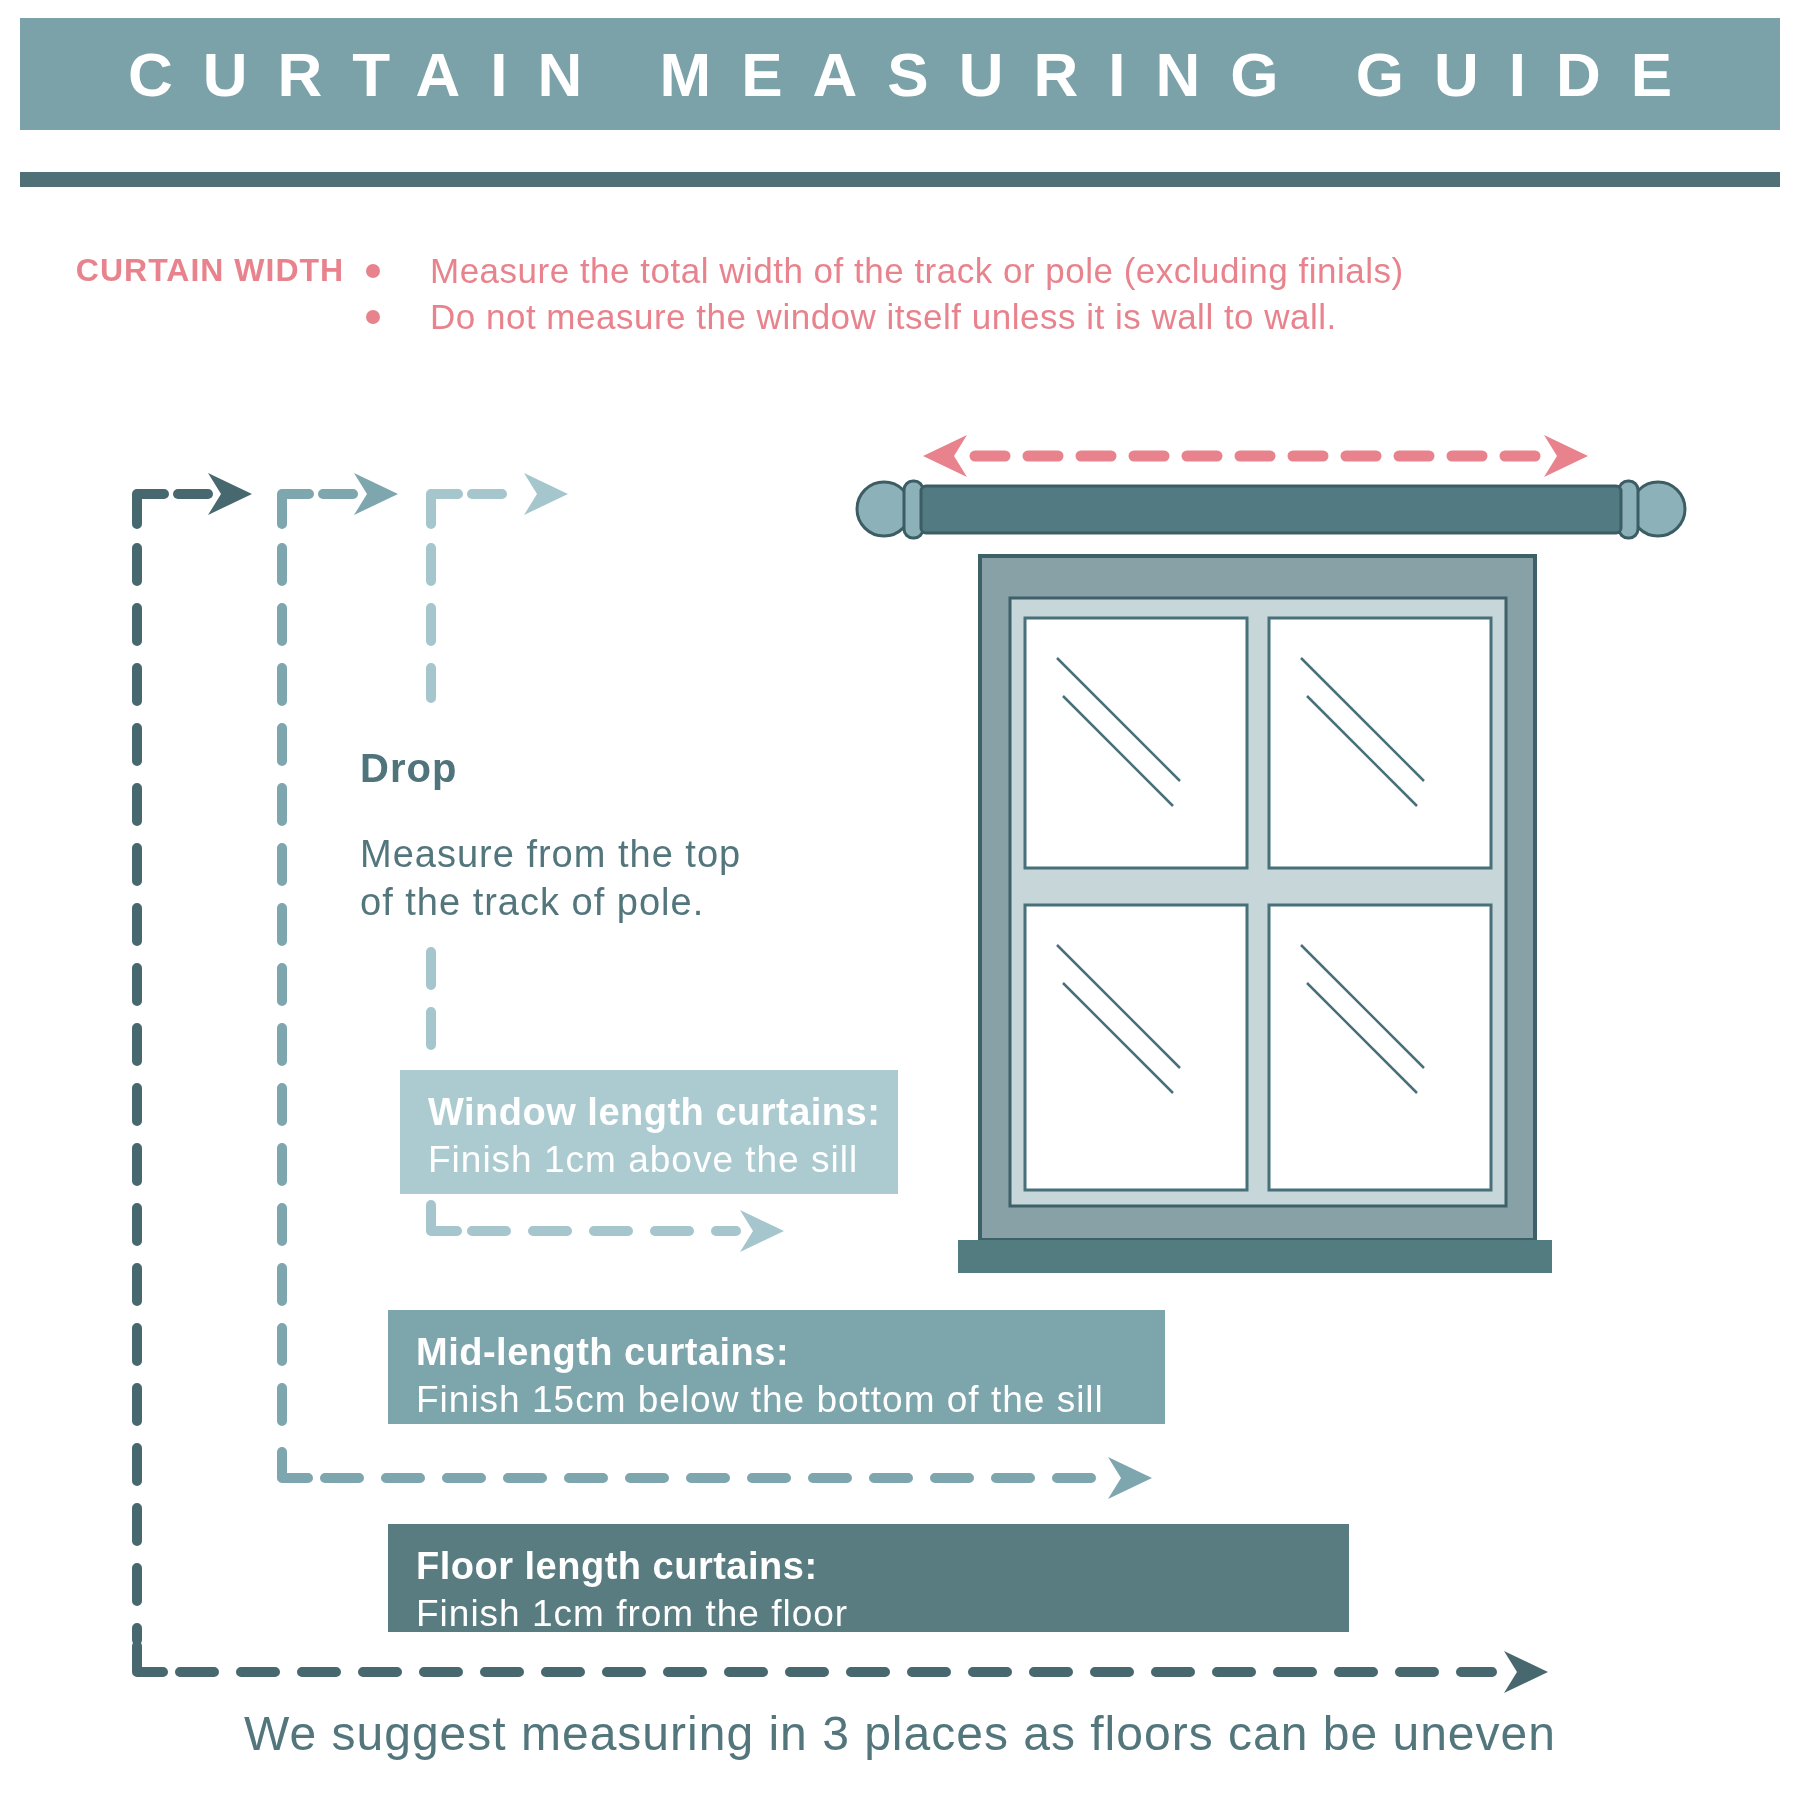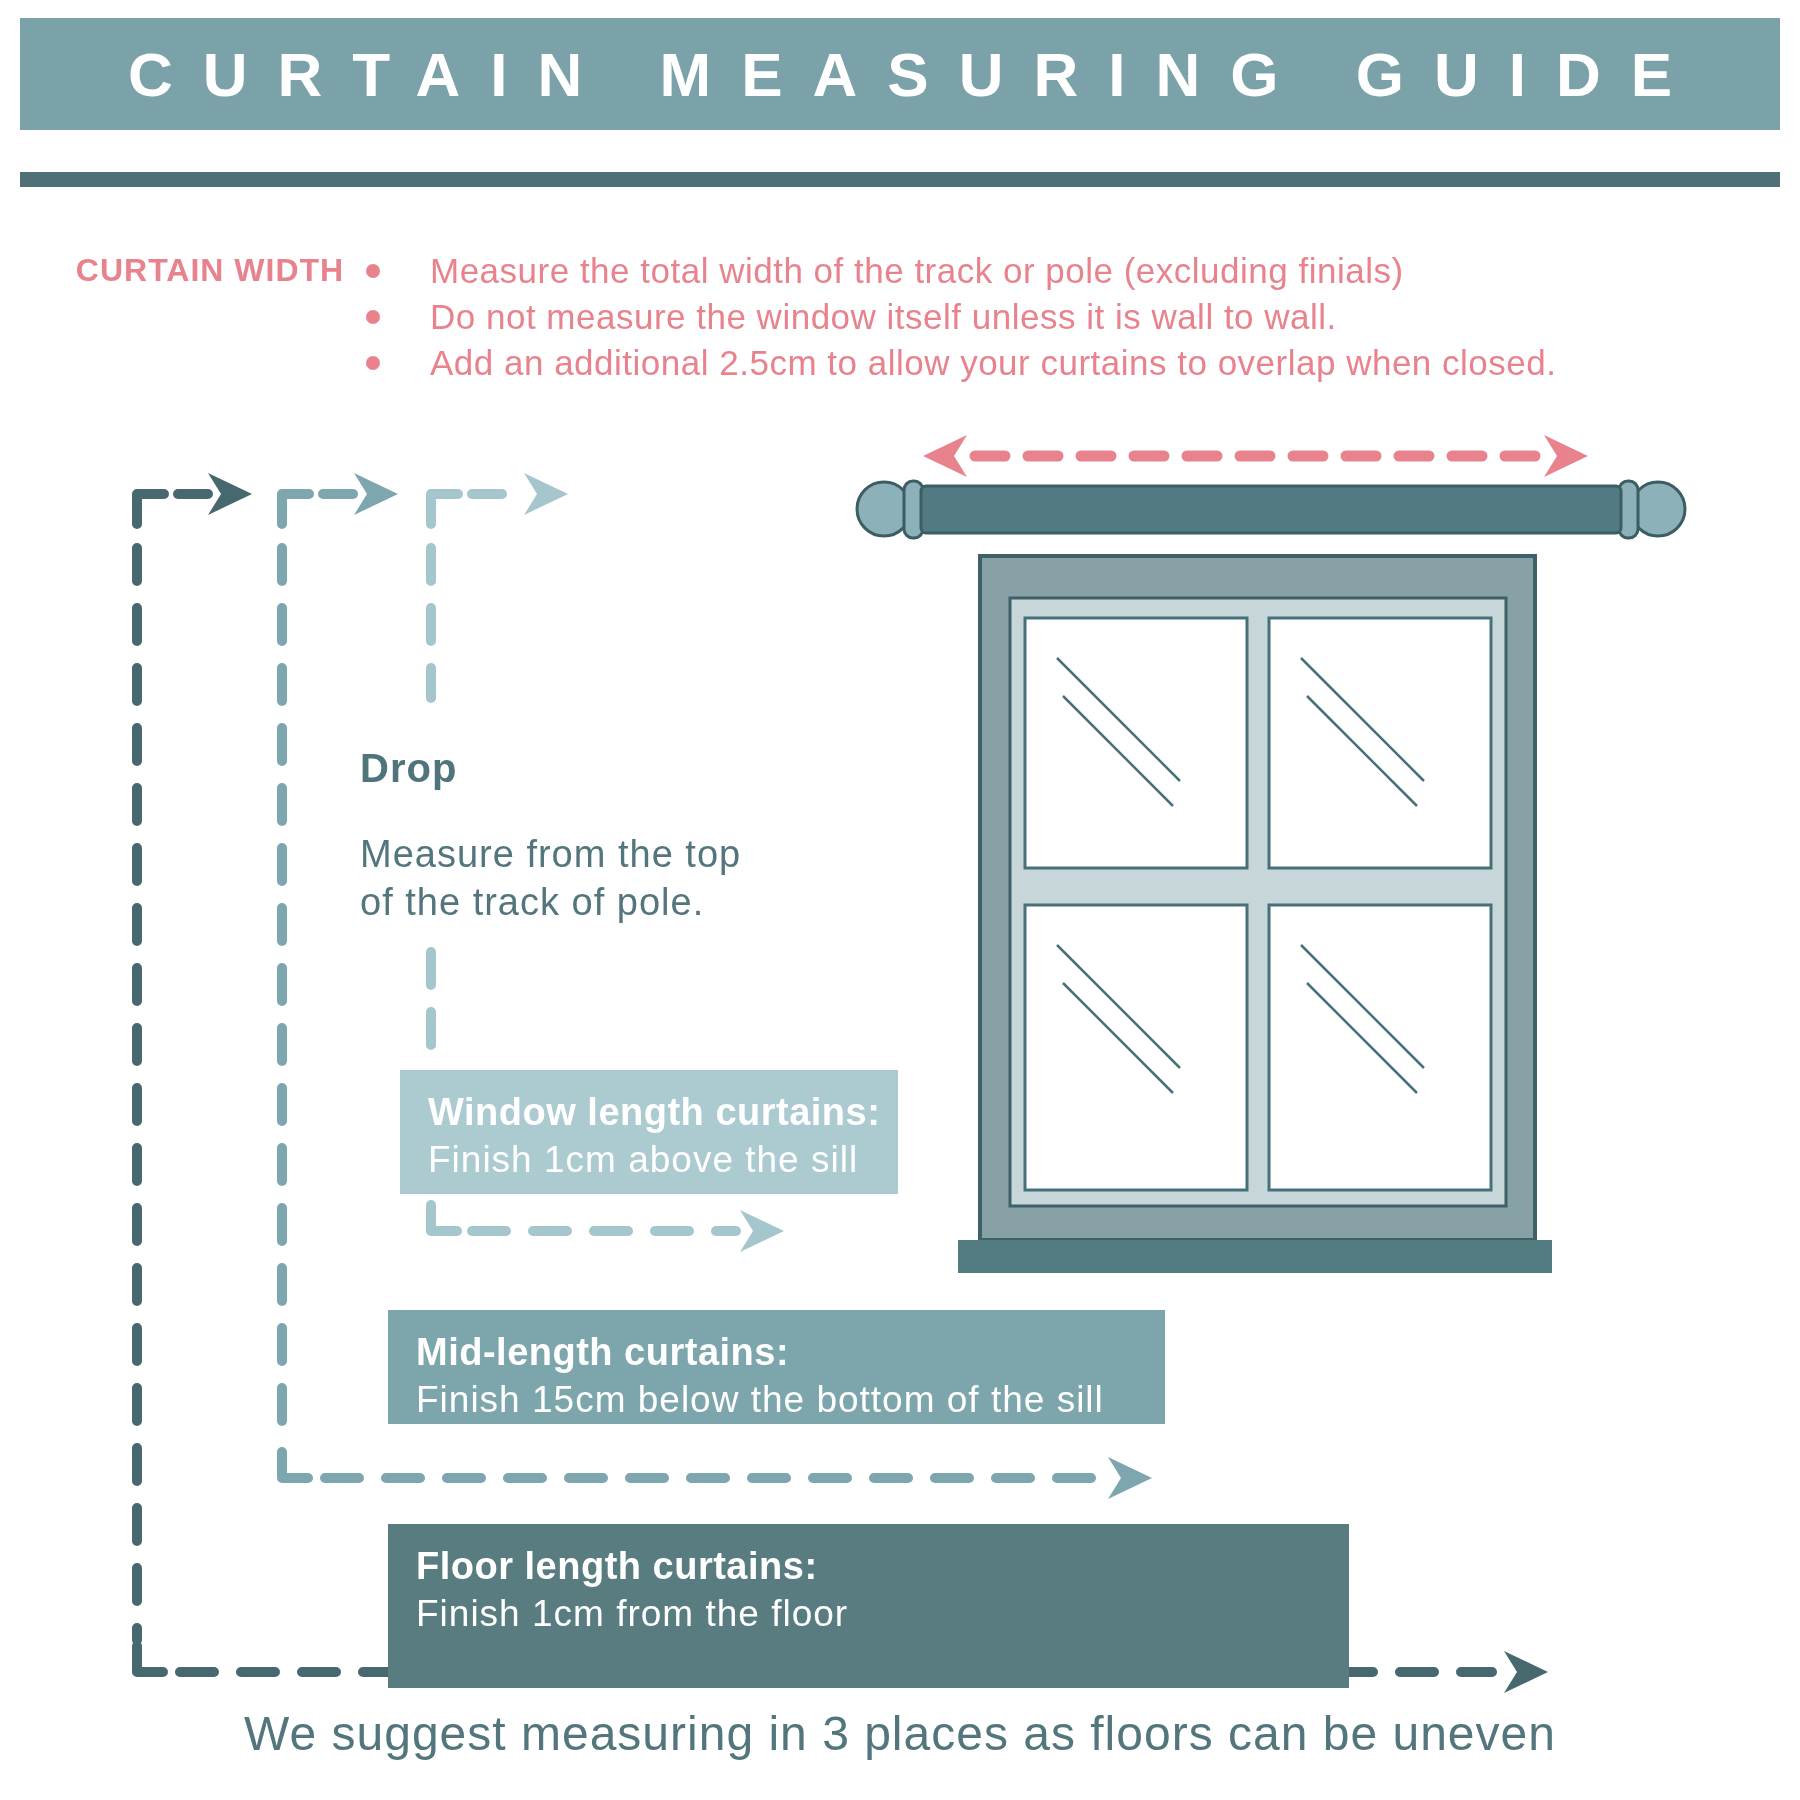--- a/index.html
+++ b/index.html
@@ -42,21 +42,21 @@
   .drop-text{
     position:absolute;left:360px;top:830px;color:var(--teal-text,#53767d);
     font-size:38px;line-height:48px;letter-spacing:1px;
   }
   
   .tagbox{position:absolute;color:#fff;box-sizing:border-box;padding:18px 10px 0 28px;}
   .tagbox .t{font-size:38px;font-weight:700;line-height:48px;letter-spacing:.5px;}
   .tagbox .s{font-size:37px;font-weight:400;line-height:48px;letter-spacing:1px;}
   .box-window{left:388px;top:1070px;width:498px;height:124px;background:var(--box-light,#abcbd1);margin-left:12px;}
   .box-mid{left:388px;top:1310px;width:777px;height:114px;background:var(--box-mid,#7da5ac);}
-  .box-floor{left:388px;top:1524px;width:961px;height:164px;background:var(--box-dark,#587c80);}
+  .box-floor{left:388px;top:1524px;width:961px;height:108px;background:var(--box-dark,#587c80);}
   
   .footer-note{
     position:absolute;left:0;top:1706px;width:1800px;text-align:center;
     color:var(--teal-text,#53767d);font-size:48px;letter-spacing:1px;
   }
   
   .diagram{position:absolute;left:0;top:0;}
   .dash-pink{stroke:var(--pink,#e8838d);stroke-width:11;fill:none;stroke-linecap:round;stroke-dasharray:30 23;}
   .fill-pink{fill:var(--pink,#e8838d);stroke:none;}
   .guide{fill:none;stroke-linecap:round;stroke-width:10;}
@@ -84,21 +84,20 @@
 
   <div class="header">
     <h1>CURTAIN MEASURING GUIDE</h1>
   </div>
   <div class="header-rule"></div>
 
   <div class="cw-label">CURTAIN WIDTH</div>
   <ul class="cw-bullets">
     <li>Measure the total width of the track or pole (excluding finials)</li>
     <li>Do not measure the window itself unless it is wall to wall.</li>
-    <li>Add an additional 2.5cm to allow your curtains to overlap when closed.</li>
   </ul>
 
   <svg class="diagram" width="1800" height="1800" viewBox="0 0 1800 1800" aria-hidden="true">
 
     <g>
       <line class="dash-pink" x1="975" y1="456" x2="1535" y2="456"></line>
       <path class="fill-pink" d="M923 456 L967 435 L954 456 L967 477 Z"></path>
       <path class="fill-pink" d="M1588 456 L1544 435 L1557 456 L1544 477 Z"></path>
     </g>
 

